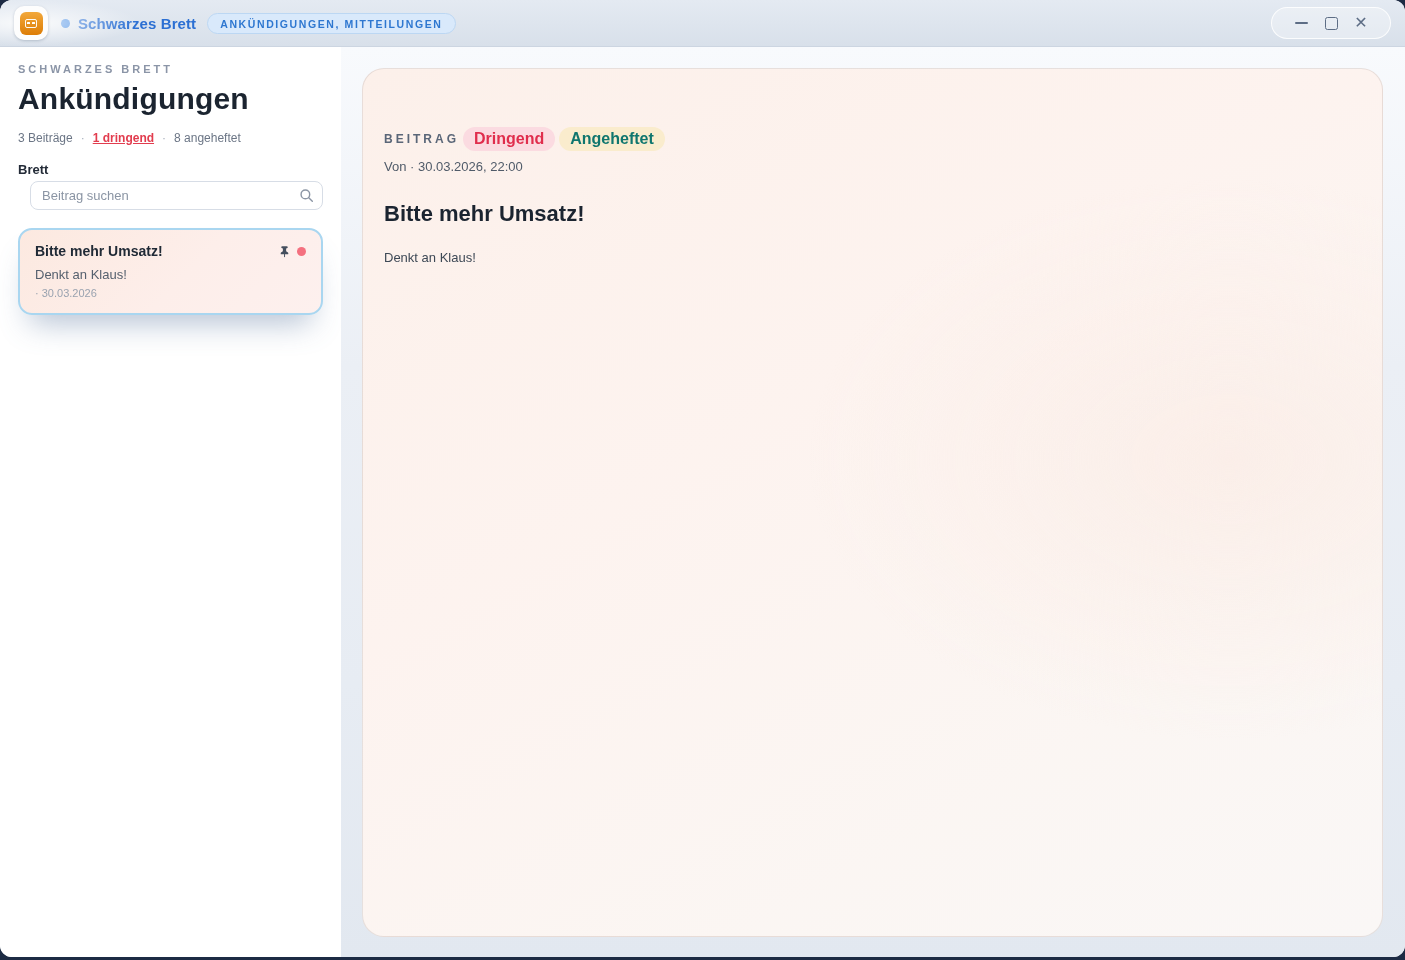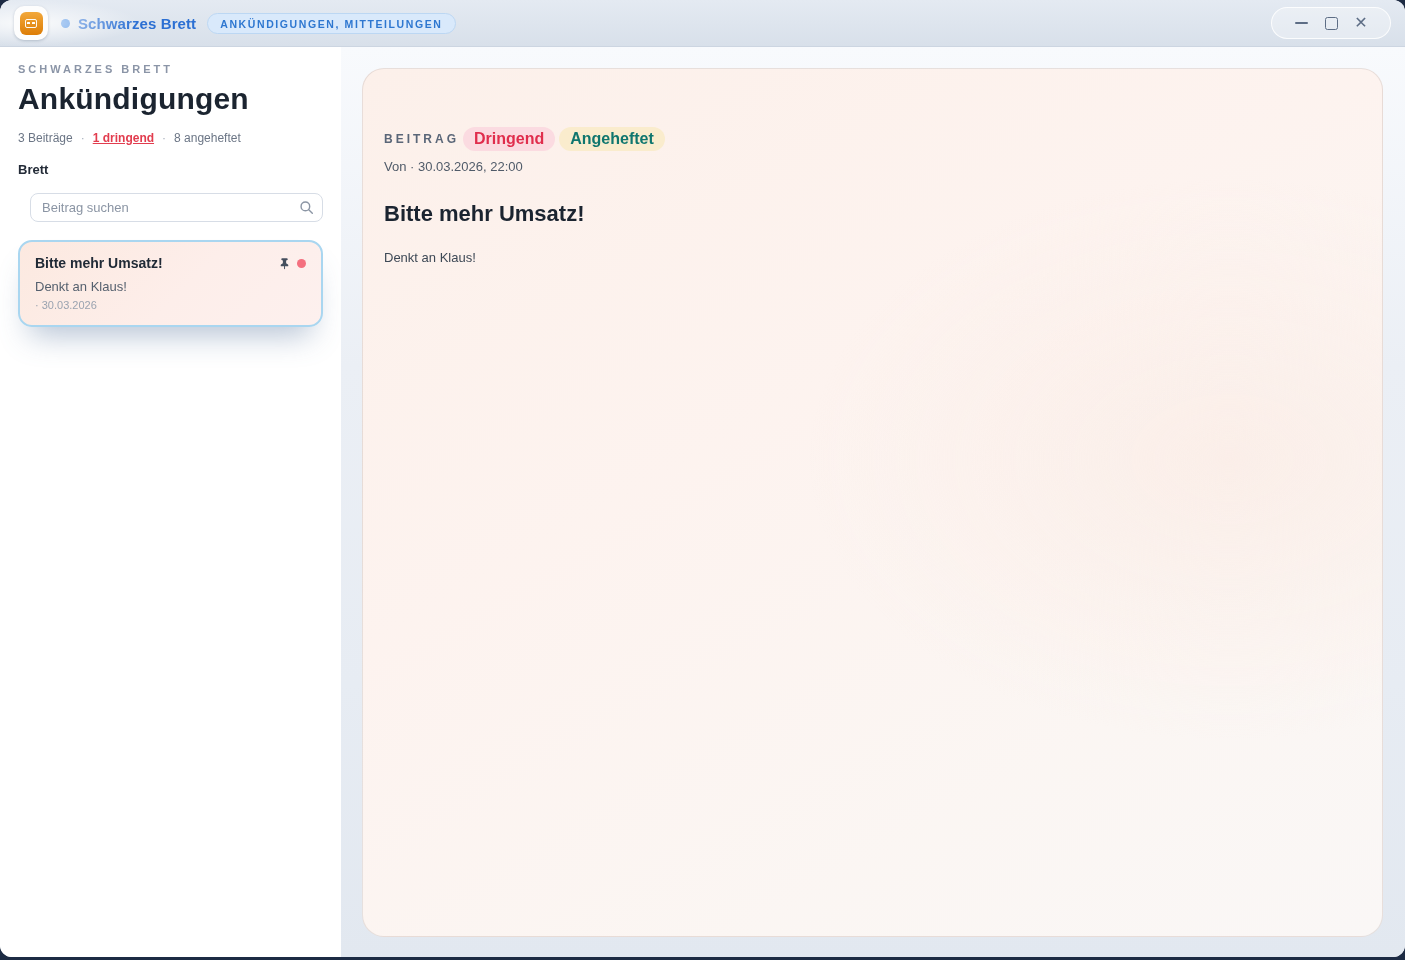--- a/index.html
+++ b/index.html
@@ -123,21 +123,21 @@
     display: flex; align-items: center; gap: 8px;
     white-space: nowrap;
   }
   .stats .sep { color: #a7afbc; }
   .stats .urgent { color: #e23c4e; font-weight: bold; text-decoration: underline; }
   .search-label {
     margin-top: 17px;
     font-size: 13px; font-weight: bold; color: #232b37;
   }
   .search-wrap {
-    margin-top: 16px;
+    margin-top: 4px;
     position: relative;
     padding-left: 12px;
   }
   .search-input {
     width: 100%;
     height: 29px;
     border: 1px solid #d7dde6;
     border-radius: 8px;
     background: #fff;
     padding: 0 30px 0 11px;

